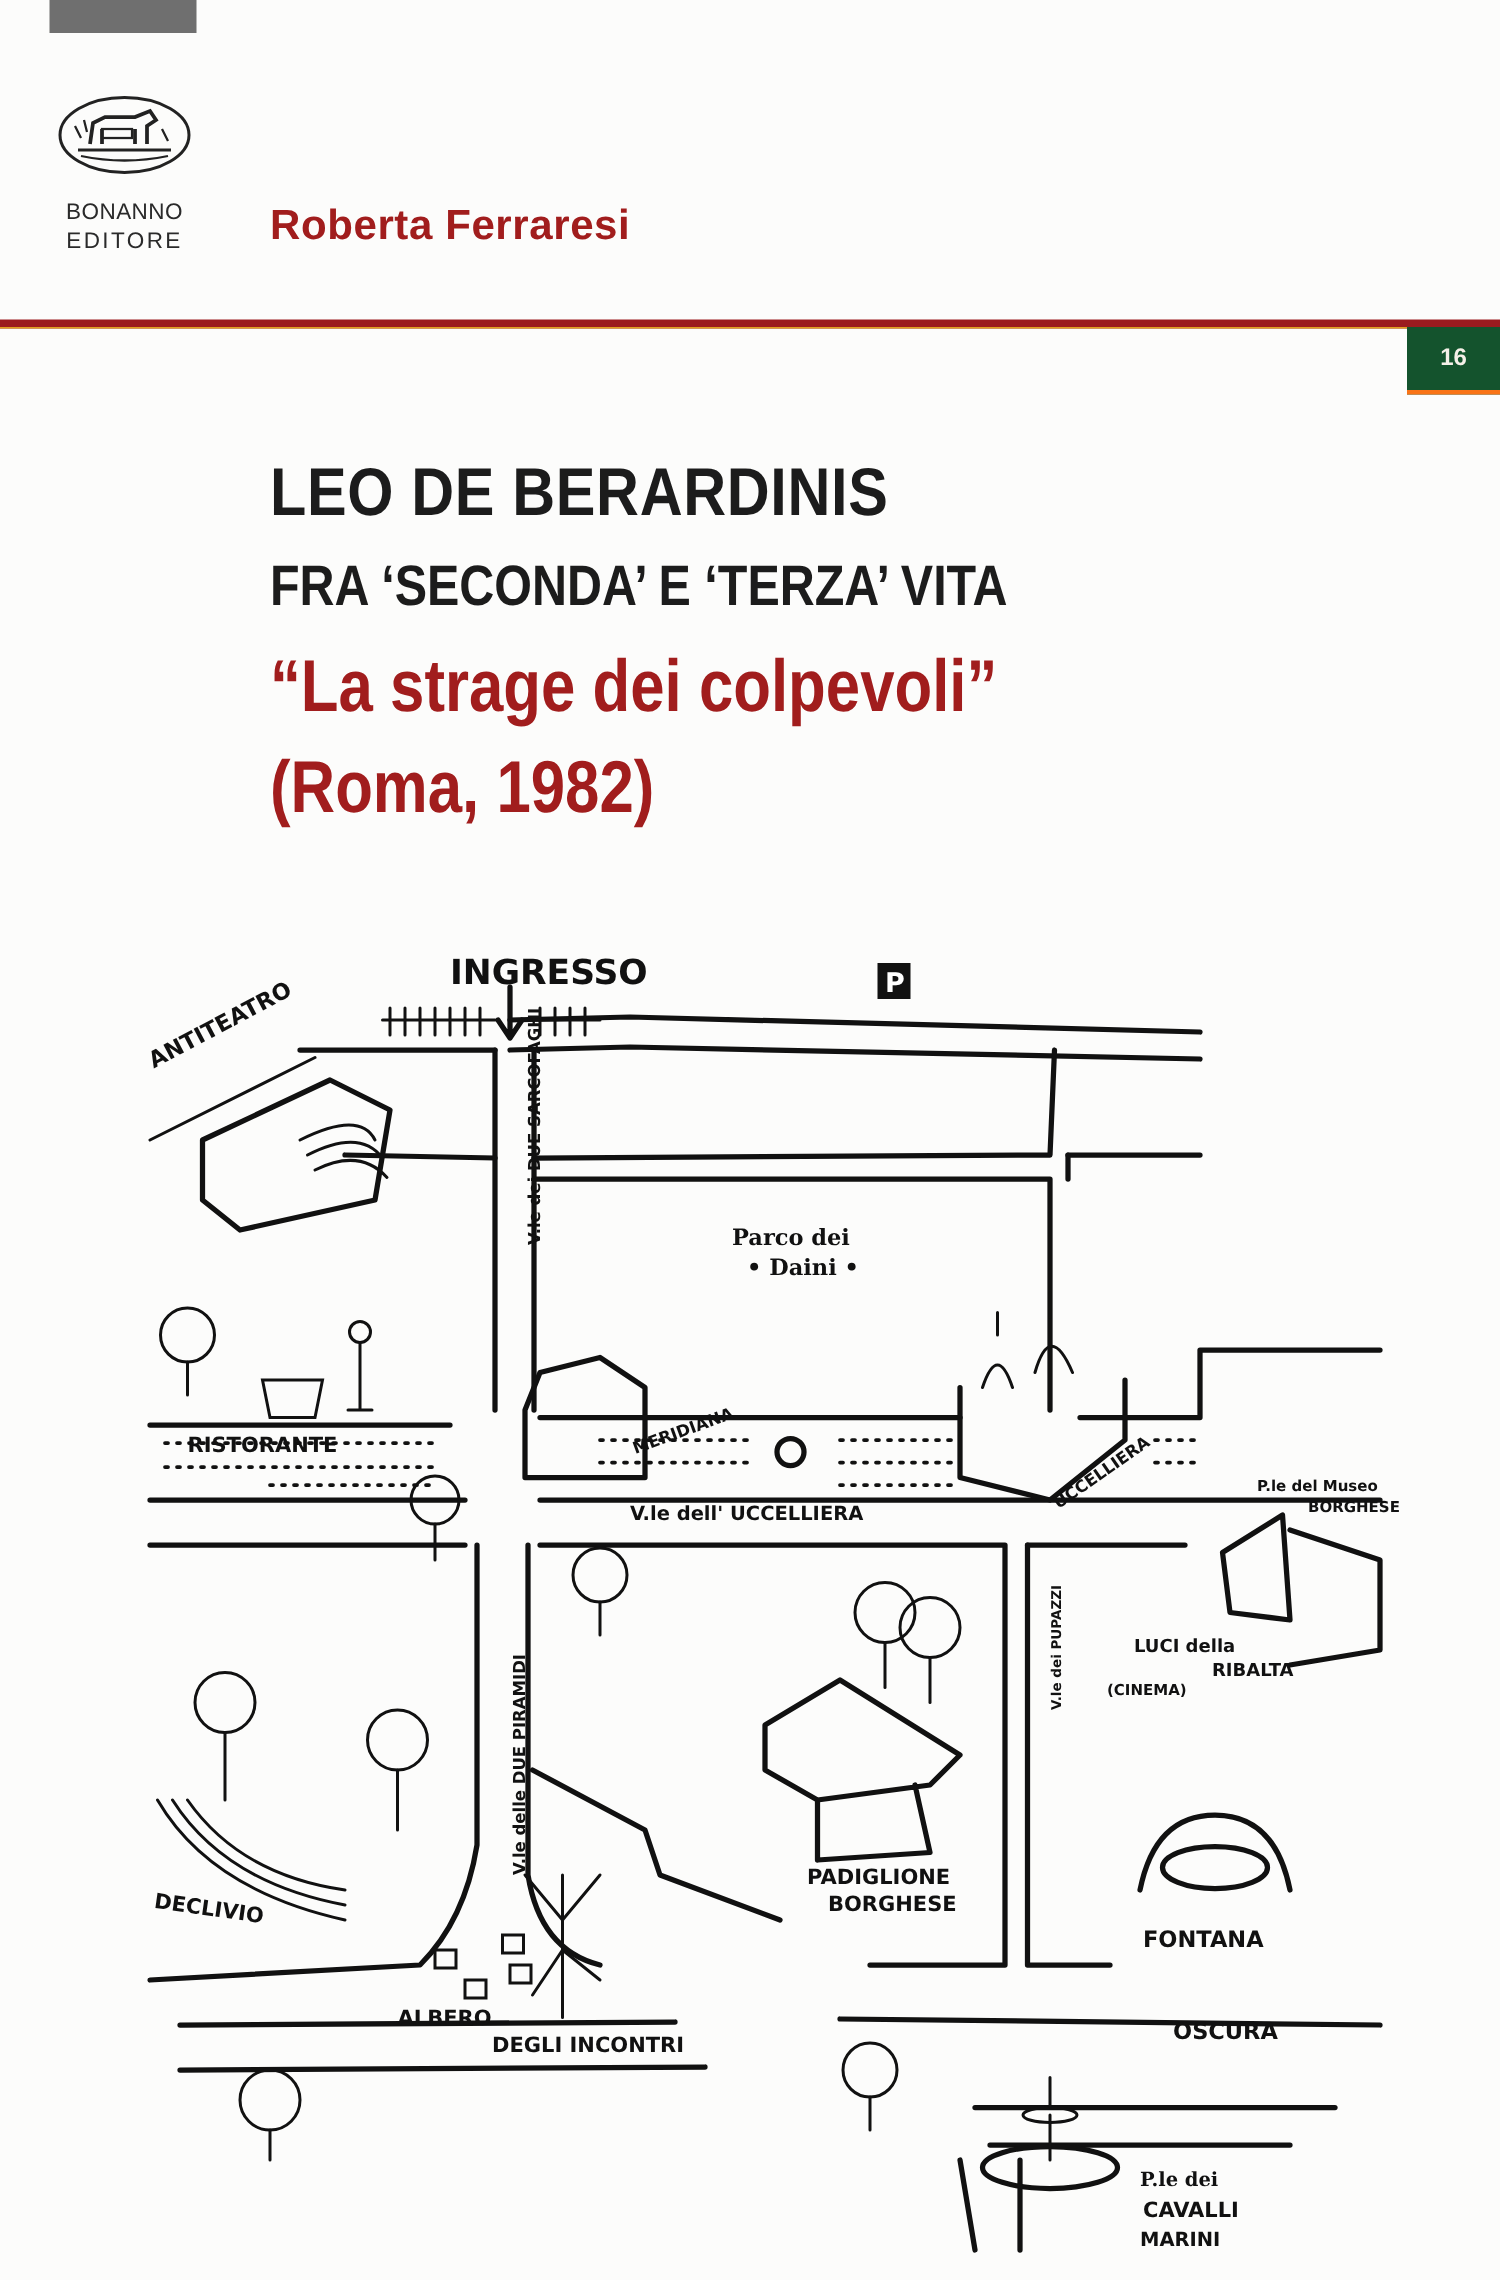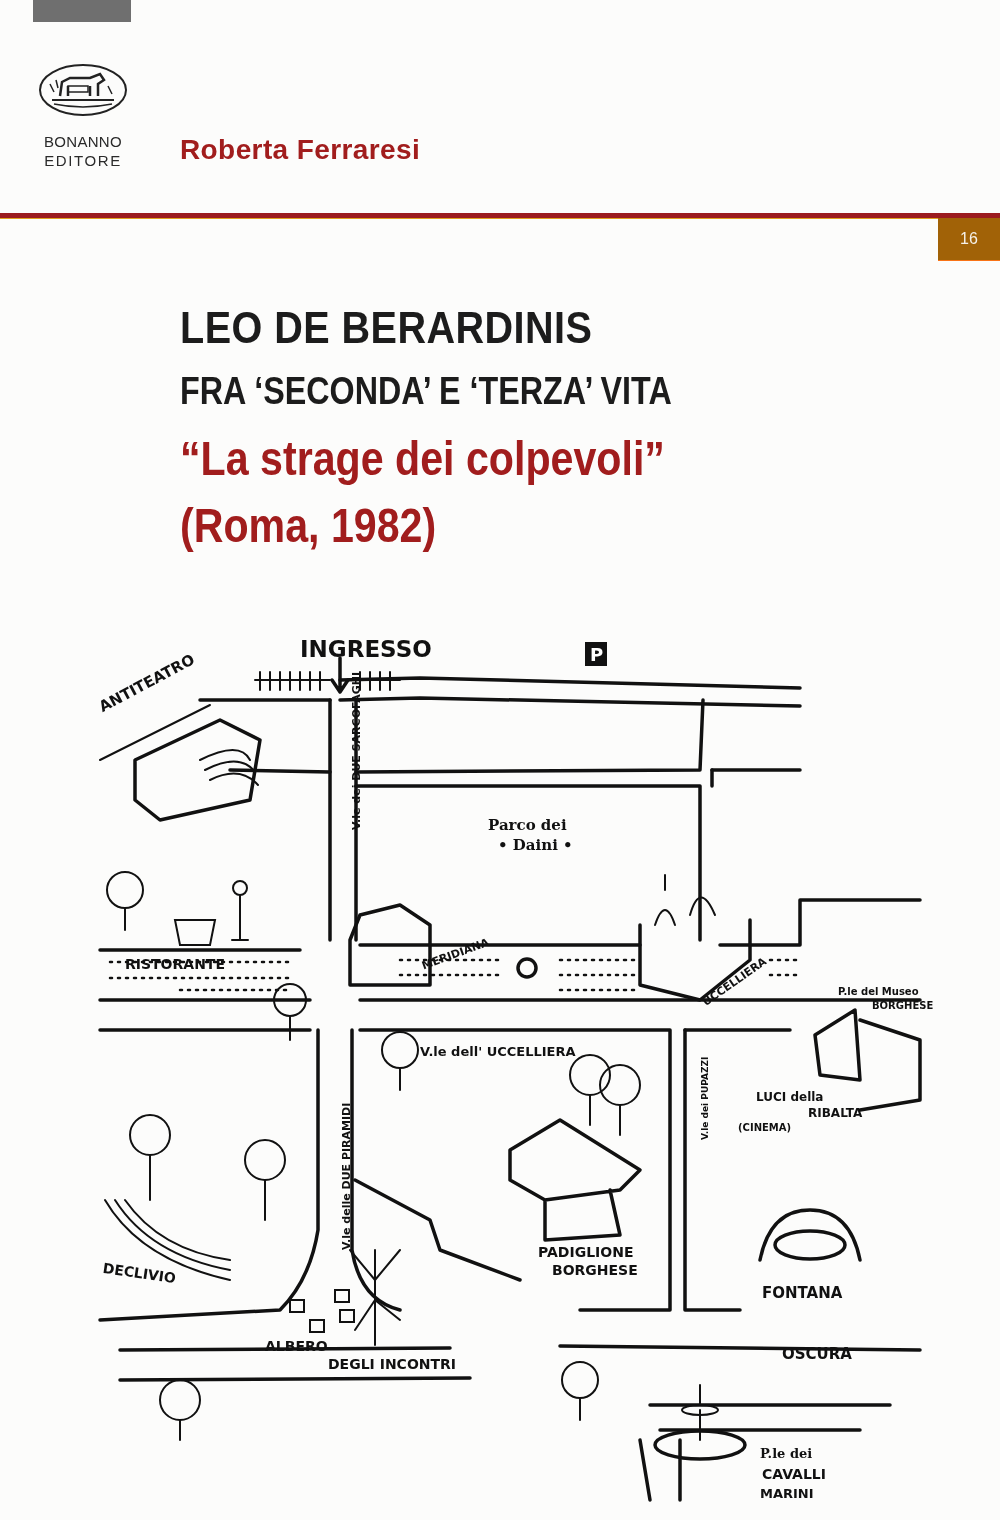--- a/index.html
+++ b/index.html
@@ -3,21 +3,21 @@
 <meta charset="utf-8">
 <style>
   html, body { margin:0; padding:0; }
   body { width:1000px; height:1520px; background:#fcfcfb; position:relative; overflow:hidden; font-family:"Liberation Sans", sans-serif; }
   .gray-tab { position:absolute; left:33px; top:0; width:98px; height:22px; background:#6f6f6f; }
   .logo { position:absolute; left:38px; top:62px; width:90px; height:56px; }
   .publisher { position:absolute; left:36px; top:132px; width:94px; font-family:Liberation Sans, sans-serif; color:#2a2a2a; font-size:15px; line-height:19px; text-align:center; letter-spacing:0.3px; }
   .publisher .l2 { letter-spacing:1.6px; }
   .author { position:absolute; left:180px; top:134px; font-size:28px; font-weight:bold; color:#a11d1d; letter-spacing:0.4px; }
   .rule { position:absolute; left:0; top:213px; width:1000px; height:5px; background:#9b1b1f; border-bottom:1px solid #e0a020; }
-  .badge { position:absolute; left:938px; top:218px; width:62px; height:42px; background:#a16207; color:#f5f0e8; font-weight:normal; font-size:16px; display:flex; align-items:center; justify-content:center; border-bottom:1px solid #f97316; }
+  .badge { position:absolute; left:938px; top:218px; width:62px; height:42px; background:#14532d; color:#f5f0e8; font-weight:bold; font-size:16px; display:flex; align-items:center; justify-content:center; border-bottom:3px solid #f97316; }
   .title1 { position:absolute; left:180px; top:302px; font-size:45px; font-weight:bold; color:#1c1c1c; transform:scaleX(0.88); transform-origin:left top; letter-spacing:0.5px; }
   .title2 { position:absolute; left:180px; top:370px; font-size:38px; font-weight:bold; color:#1c1c1c; transform:scaleX(0.85); transform-origin:left top; }
   .title3 { position:absolute; left:180px; top:430px; font-size:49px; font-weight:bold; color:#a11d1d; transform:scaleX(0.84); transform-origin:left top; }
   .title4 { position:absolute; left:180px; top:497px; font-size:49px; font-weight:bold; color:#a11d1d; transform:scaleX(0.84); transform-origin:left top; }
   .map { position:absolute; left:0; top:620px; width:1000px; height:900px; }
   .map-label { position:absolute; font-family:"DejaVu Sans", sans-serif; font-weight:bold; color:#111; font-size:15px; white-space:nowrap; }
   svg .ln { fill:none; stroke:#111; stroke-width:3.5; stroke-linecap:round; stroke-linejoin:round; }
   svg .thin { fill:none; stroke:#111; stroke-width:2; stroke-linecap:round; }
   svg .dot { fill:none; stroke:#111; stroke-width:2.5; stroke-dasharray:2 6; stroke-linecap:round; }
 </style>
@@ -157,21 +157,21 @@
   </svg>
 
   <span class="map-label" style="left:300px; top:16px; font-size:23px;">INGRESSO</span>
   <span class="map-label" style="left:96px; top:80px; transform:rotate(-28deg); transform-origin:left top;">ANTITEATRO</span>
   <span class="map-label" style="left:488px; top:196px; font-family:'DejaVu Serif', serif;">Parco dei</span>
   <span class="map-label" style="left:498px; top:216px; font-family:'DejaVu Serif', serif;">• Daini •</span>
   <span class="map-label" style="left:350px; top:210px; font-size:11px; transform:rotate(-90deg); transform-origin:left top;">V.le dei DUE SARCOFAGHI</span>
   <span class="map-label" style="left:125px; top:336px; font-size:14px;">RISTORANTE</span>
   <span class="map-label" style="left:420px; top:340px; font-size:11px; transform:rotate(-20deg); transform-origin:left top;">MERIDIANA</span>
   <span class="map-label" style="left:700px; top:378px; font-size:11px; transform:rotate(-35deg); transform-origin:left top;">UCCELLIERA</span>
-  <span class="map-label" style="left:420px; top:382px; font-size:13px;margin-top:42px;">V.le dell' UCCELLIERA</span>
+  <span class="map-label" style="left:420px; top:382px; font-size:13px;">V.le dell' UCCELLIERA</span>
   <span class="map-label" style="left:340px; top:630px; font-size:11px; transform:rotate(-90deg); transform-origin:left top;">V.le delle DUE PIRAMIDI</span>
   <span class="map-label" style="left:700px; top:520px; font-size:9px; transform:rotate(-90deg); transform-origin:left top;">V.le dei PUPAZZI</span>
   <span class="map-label" style="left:838px; top:366px; font-size:10px;">P.le del Museo</span>
   <span class="map-label" style="left:872px; top:380px; font-size:10px;">BORGHESE</span>
   <span class="map-label" style="left:756px; top:470px; font-size:12px;">LUCI della</span>
   <span class="map-label" style="left:760px; top:486px; font-size:12px;margin-left:48px;">RIBALTA</span>
   <span class="map-label" style="left:738px; top:502px; font-size:10px;">(CINEMA)</span>
   <span class="map-label" style="left:538px; top:624px; font-size:14px;">PADIGLIONE</span>
   <span class="map-label" style="left:552px; top:642px; font-size:14px;">BORGHESE</span>
   <span class="map-label" style="left:104px; top:640px; font-size:14px; transform:rotate(8deg); transform-origin:left top;">DECLIVIO</span>

